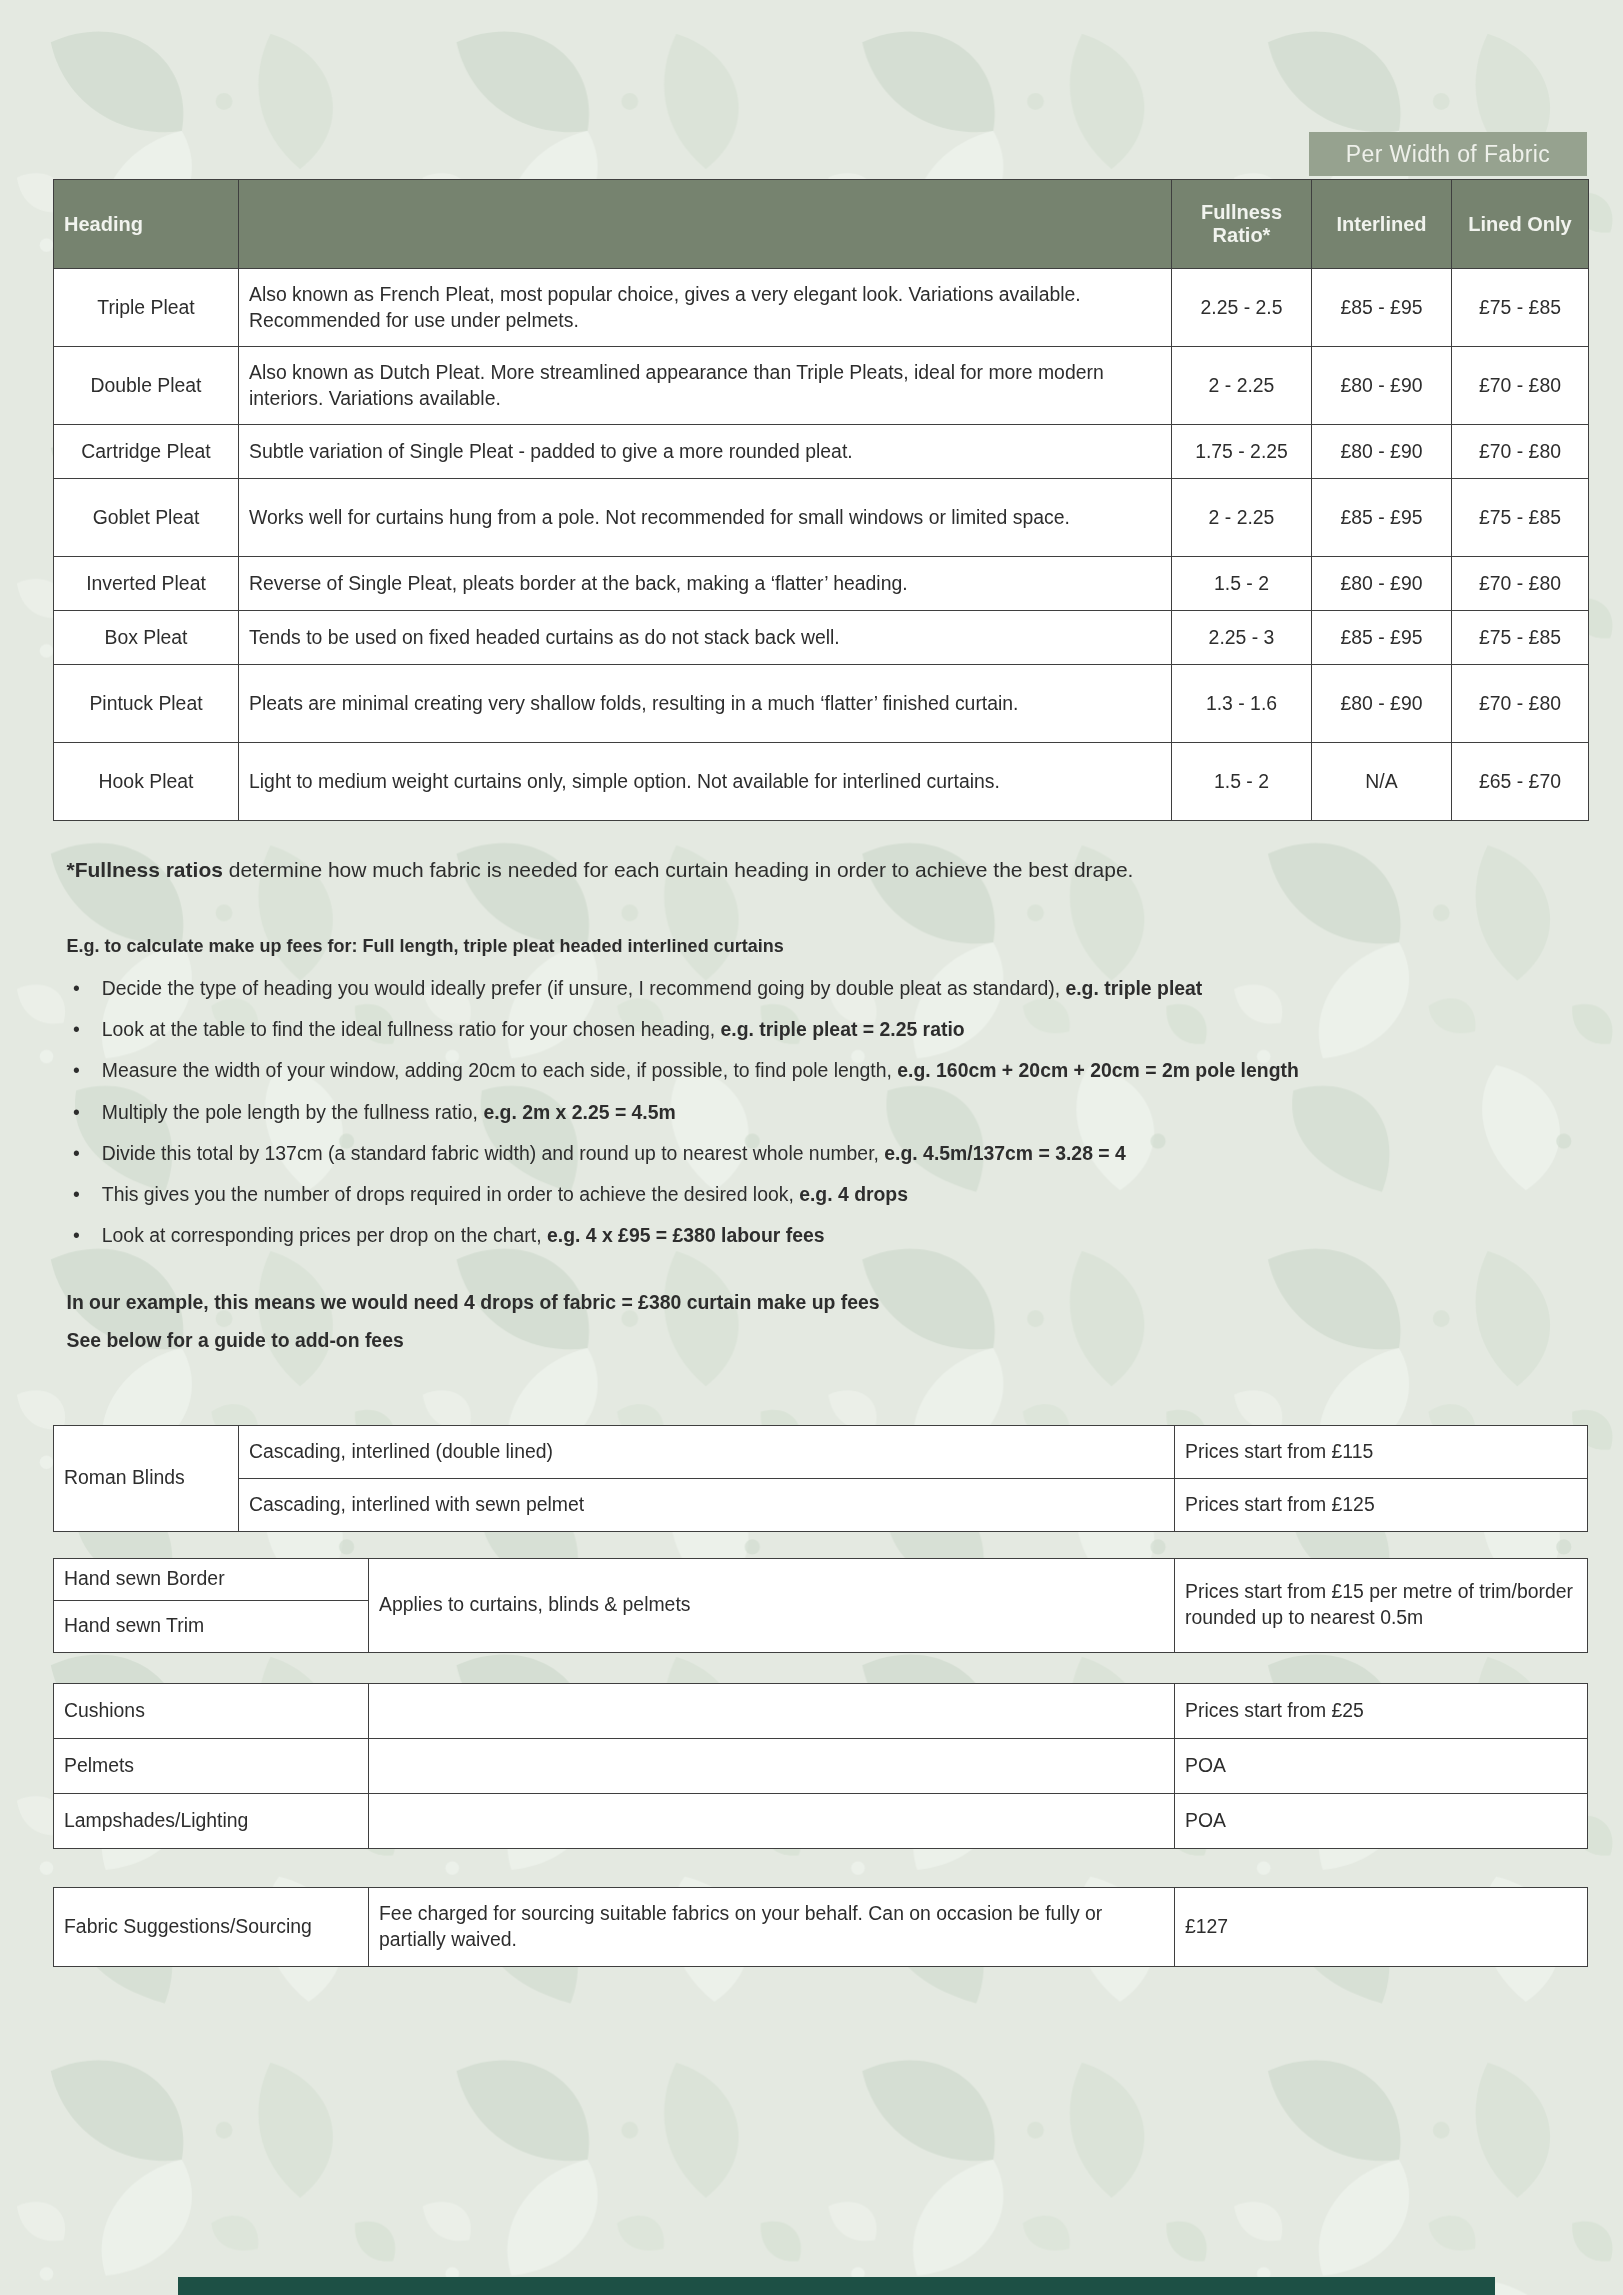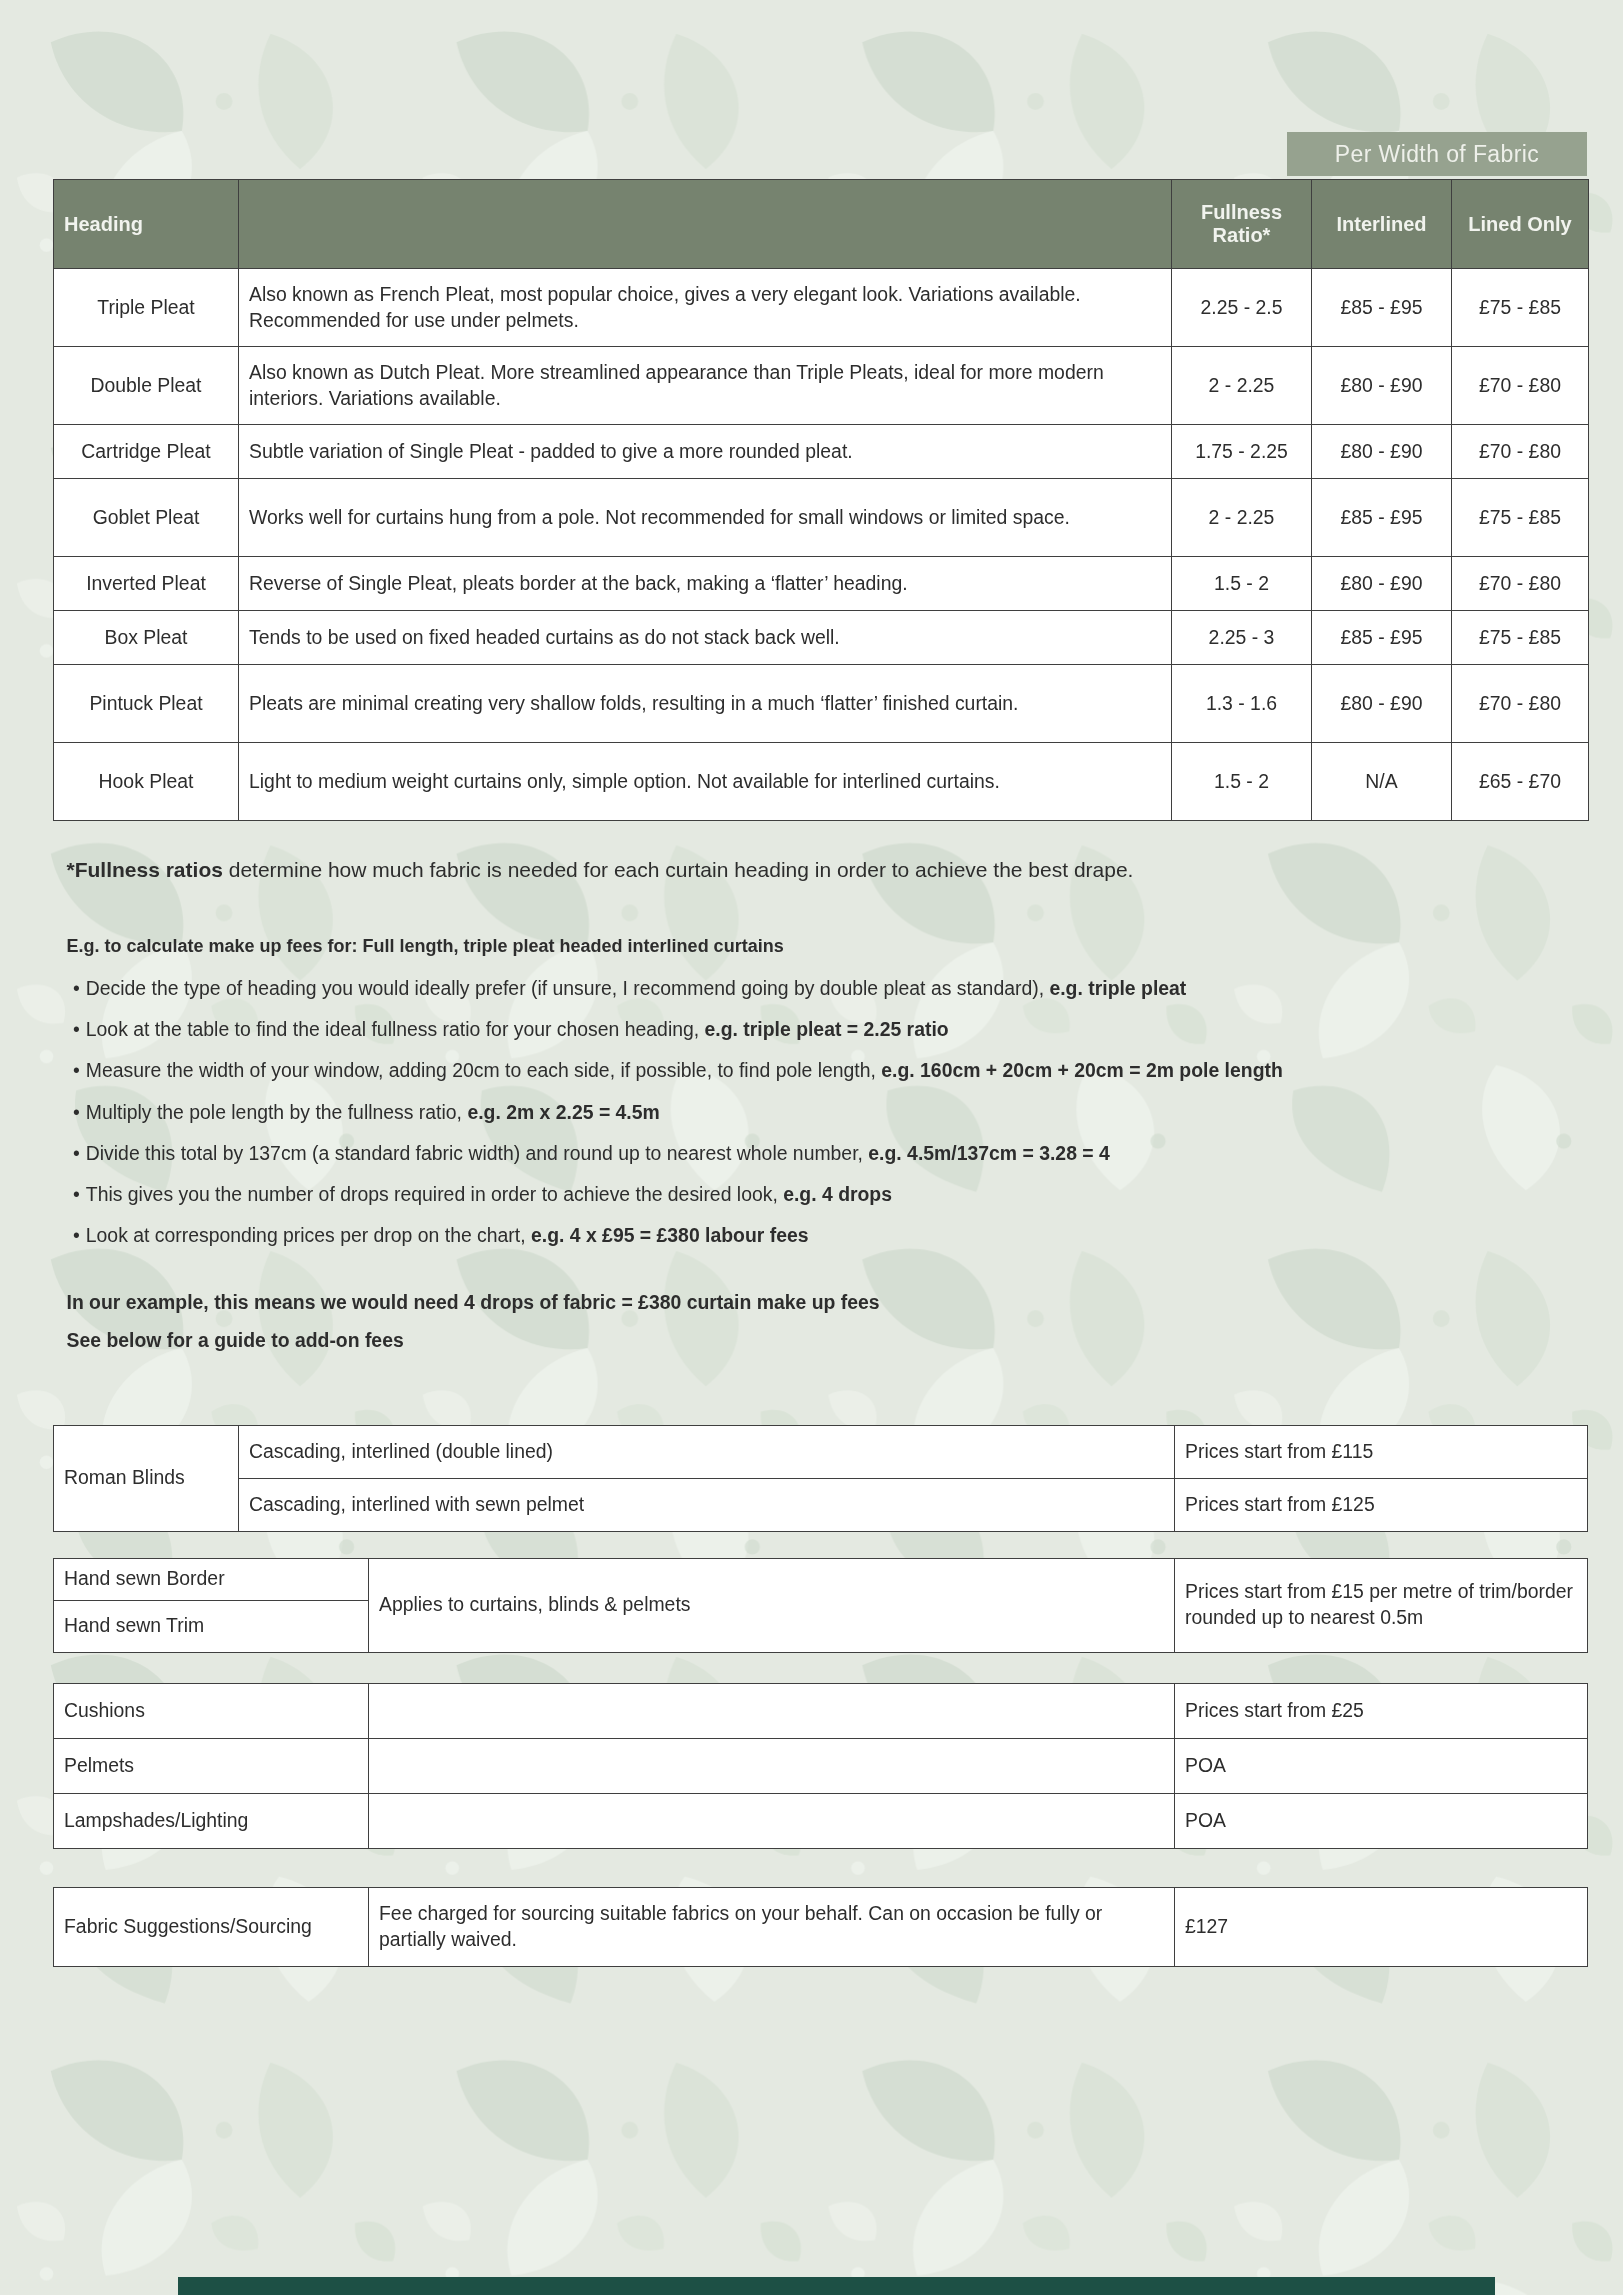--- a/index.html
+++ b/index.html
@@ -12,21 +12,21 @@
     color:#2d2d2d;
     background:#e4e9e1;
   }
   .bg-layer { position:absolute; inset:0; z-index:0; }
   .content { position:relative; z-index:1; padding:0 36px 0 53px; }
 
   
   .per-width {
     margin-top:132px;
     margin-left:auto;
-    width:300px;
+    width:278px;
     height:44px;
     background:#96a28f;
     color:#eef0ea;
     display:flex;
     align-items:center;
     justify-content:center;
     font-size:23px;
     letter-spacing:0.4px;
   }
 
@@ -51,21 +51,21 @@
   .main-table tr.r1 { height:54px; }
   .main-table tr.r2 { height:78px; }
 
   
   .footnote { margin-top:37px; padding-left:13.5px; font-size:21px; }
   .footnote .b { font-weight:bold; }
 
   
   .example-title { margin-top:54px; padding-left:13.5px; font-size:18px; font-weight:bold; }
   .bullets { list-style:none; margin:18.6px 0 0 0; padding:0 0 0 20px; font-size:19.4px; }
-  .bullets li { display:flex; gap:6px; margin-bottom:16px; line-height:1.3; }
+  .bullets li { display:flex; gap:22px; margin-bottom:16px; line-height:1.3; }
   .bullets li .dot { flex:0 0 auto; }
   .bullets li .dot::before { content:"\2022"; font-size:19.4px; }
   .bullets .b { font-weight:bold; }
   .summary1 { margin-top:42px; padding-left:13.5px; font-size:19.4px; font-weight:bold; }
   .summary2 { margin-top:15px; padding-left:13.5px; font-size:19.4px; font-weight:bold; }
 
   
   .sub-table { width:1535px; }
   .roman-table { margin-top:73px; }
   .roman-table tr { height:53px; }

